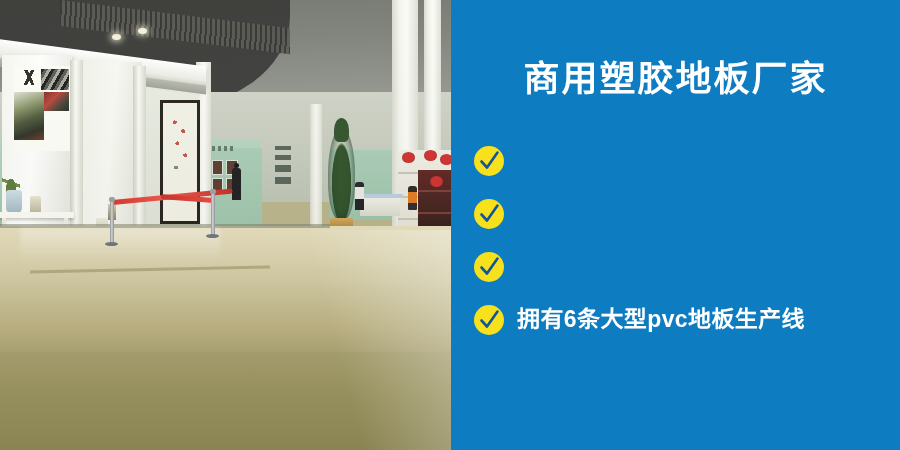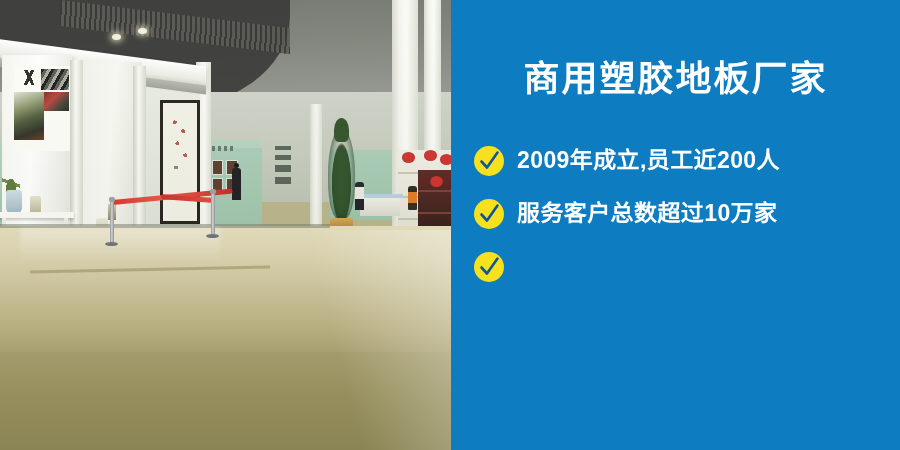--- a/index.html
+++ b/index.html
@@ -644,35 +644,40 @@
 
     <div class="headline">商用塑胶地板厂家</div>
 
     <ul class="feature-list">
 
       <li class="feature-item">
         <svg class="check-icon" viewBox="0 0 32 32">
           <circle cx="16" cy="16" r="15" fill="#f7e01c"></circle>
           <path d="M8.5 16.5 L14 22.5 L24.5 7.5" fill="none" stroke="#12569a" stroke-width="2.6" stroke-linecap="round" stroke-linejoin="round"></path>
         </svg>
-        <span class="feature-text">2009年成立,员工近200人</span>
-      </li>
-
-      <li class="feature-item">
-        <svg class="check-icon" viewBox="0 0 32 32">
-          <circle cx="16" cy="16" r="15" fill="#f7e01c"></circle>
-          <path d="M8.5 16.5 L14 22.5 L24.5 7.5" fill="none" stroke="#12569a" stroke-width="2.6" stroke-linecap="round" stroke-linejoin="round"></path>
-        </svg>
-        <span class="feature-text">服务客户总数超过10万家</span>
       </li>
 
       <li class="feature-item">
         <svg class="check-icon" viewBox="0 0 32 32">
           <circle cx="16" cy="16" r="15" fill="#f7e01c"></circle>
           <path d="M8.5 16.5 L14 22.5 L24.5 7.5" fill="none" stroke="#12569a" stroke-width="2.6" stroke-linecap="round" stroke-linejoin="round"></path>
         </svg>
       </li>
 
+      <li class="feature-item">
+        <svg class="check-icon" viewBox="0 0 32 32">
+          <circle cx="16" cy="16" r="15" fill="#f7e01c"></circle>
+          <path d="M8.5 16.5 L14 22.5 L24.5 7.5" fill="none" stroke="#12569a" stroke-width="2.6" stroke-linecap="round" stroke-linejoin="round"></path>
+        </svg>
+      </li>
+
+      <li class="feature-item">
+        <svg class="check-icon" viewBox="0 0 32 32">
+          <circle cx="16" cy="16" r="15" fill="#f7e01c"></circle>
+          <path d="M8.5 16.5 L14 22.5 L24.5 7.5" fill="none" stroke="#12569a" stroke-width="2.6" stroke-linecap="round" stroke-linejoin="round"></path>
+        </svg>
+        <span class="feature-text">拥有6条大型pvc地板生产线</span>
+      </li>
 
 
     </ul>
   </div>
 </div>
 
 </body></html>

